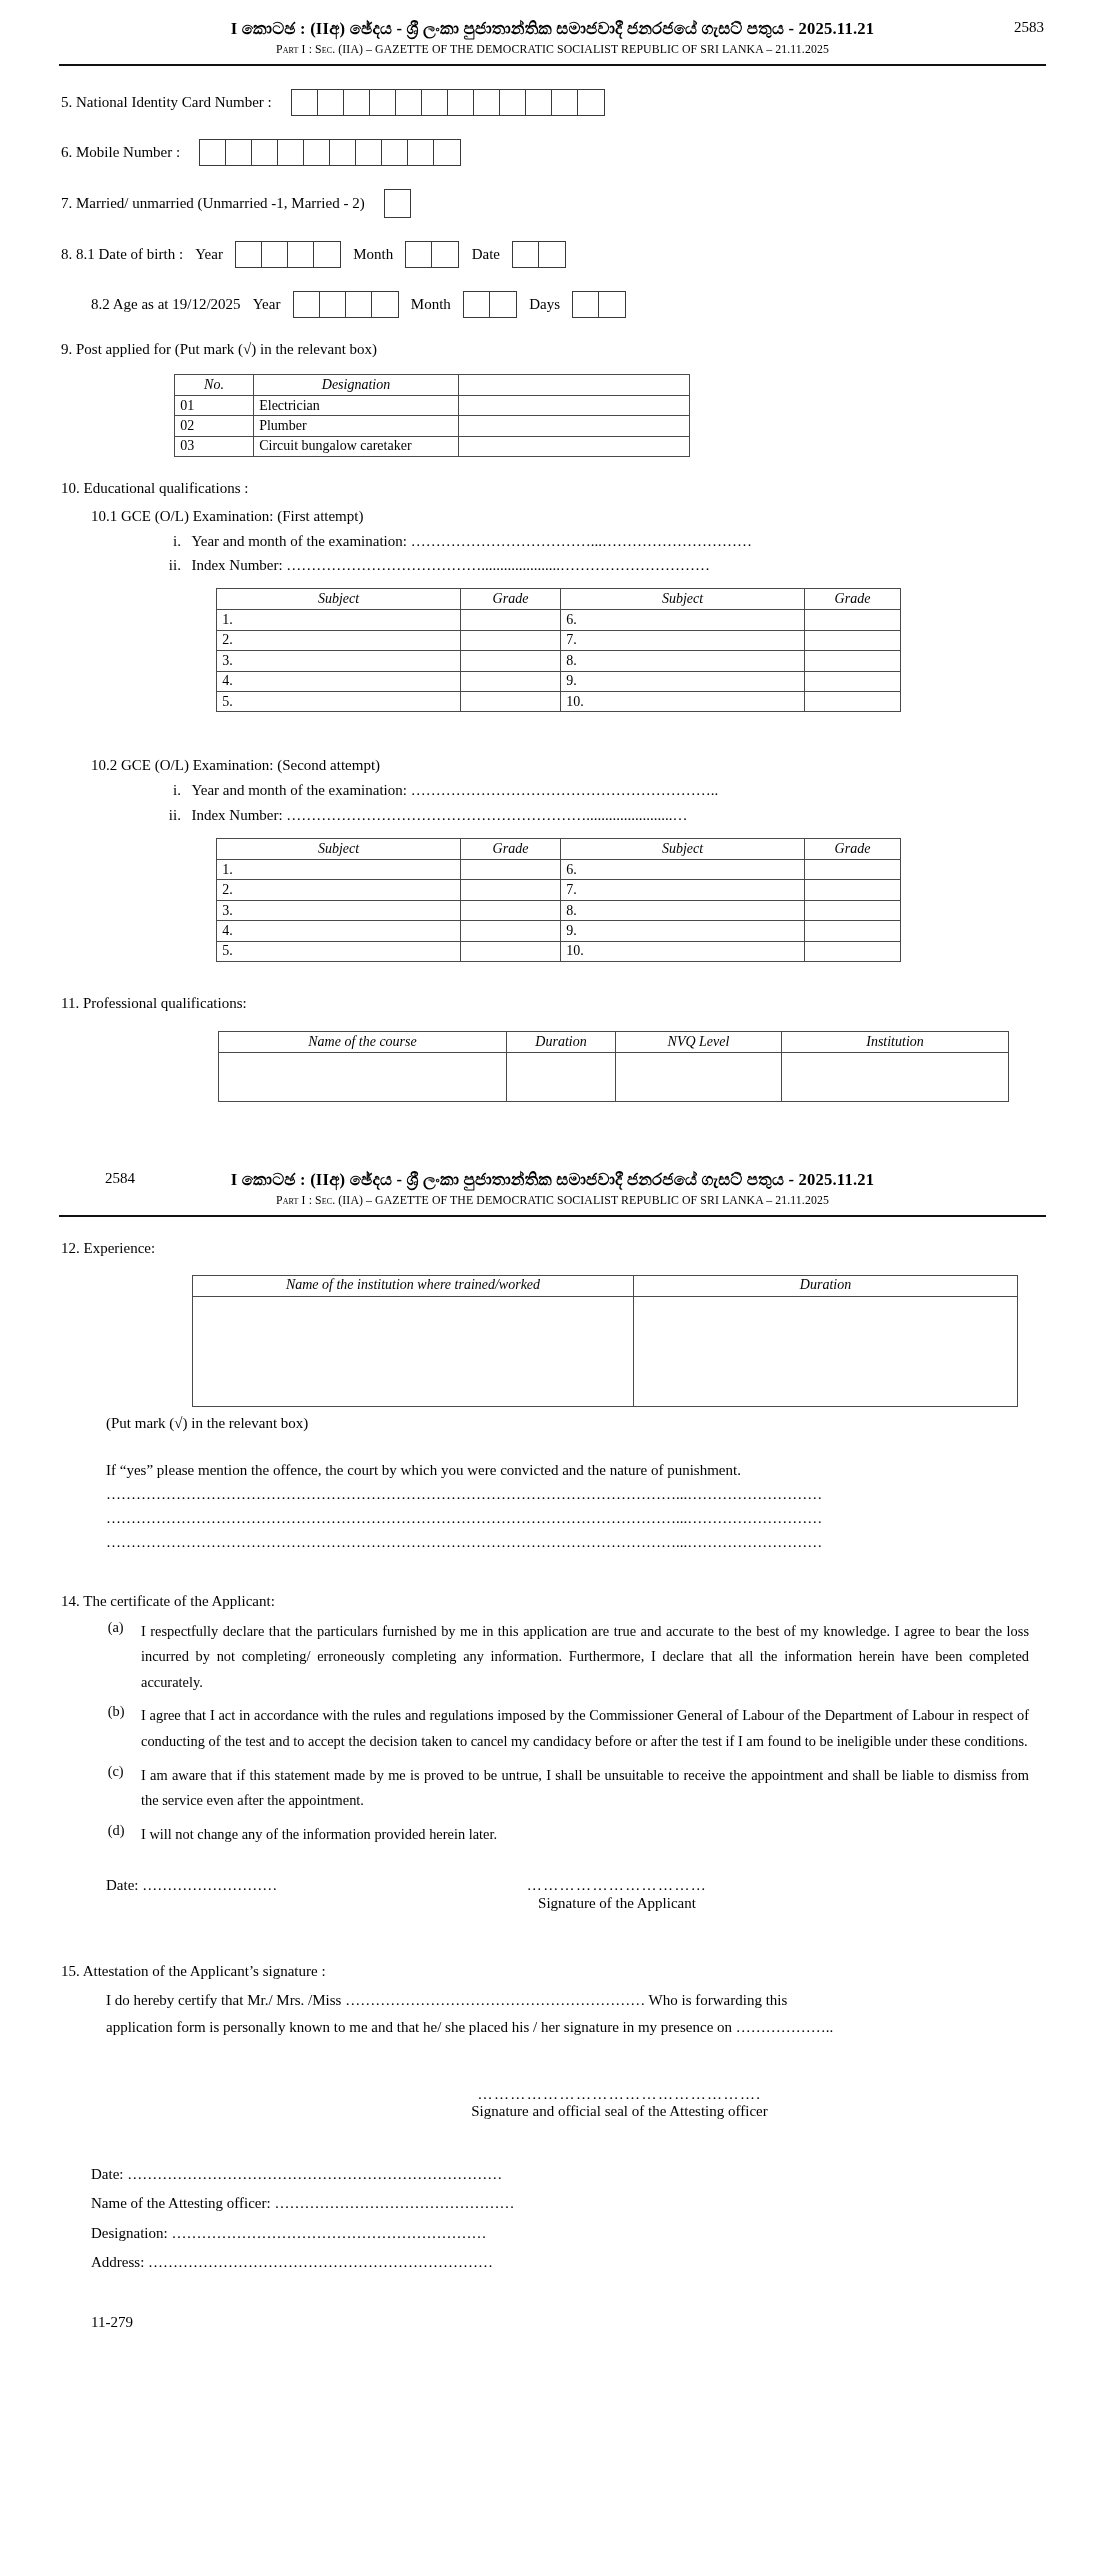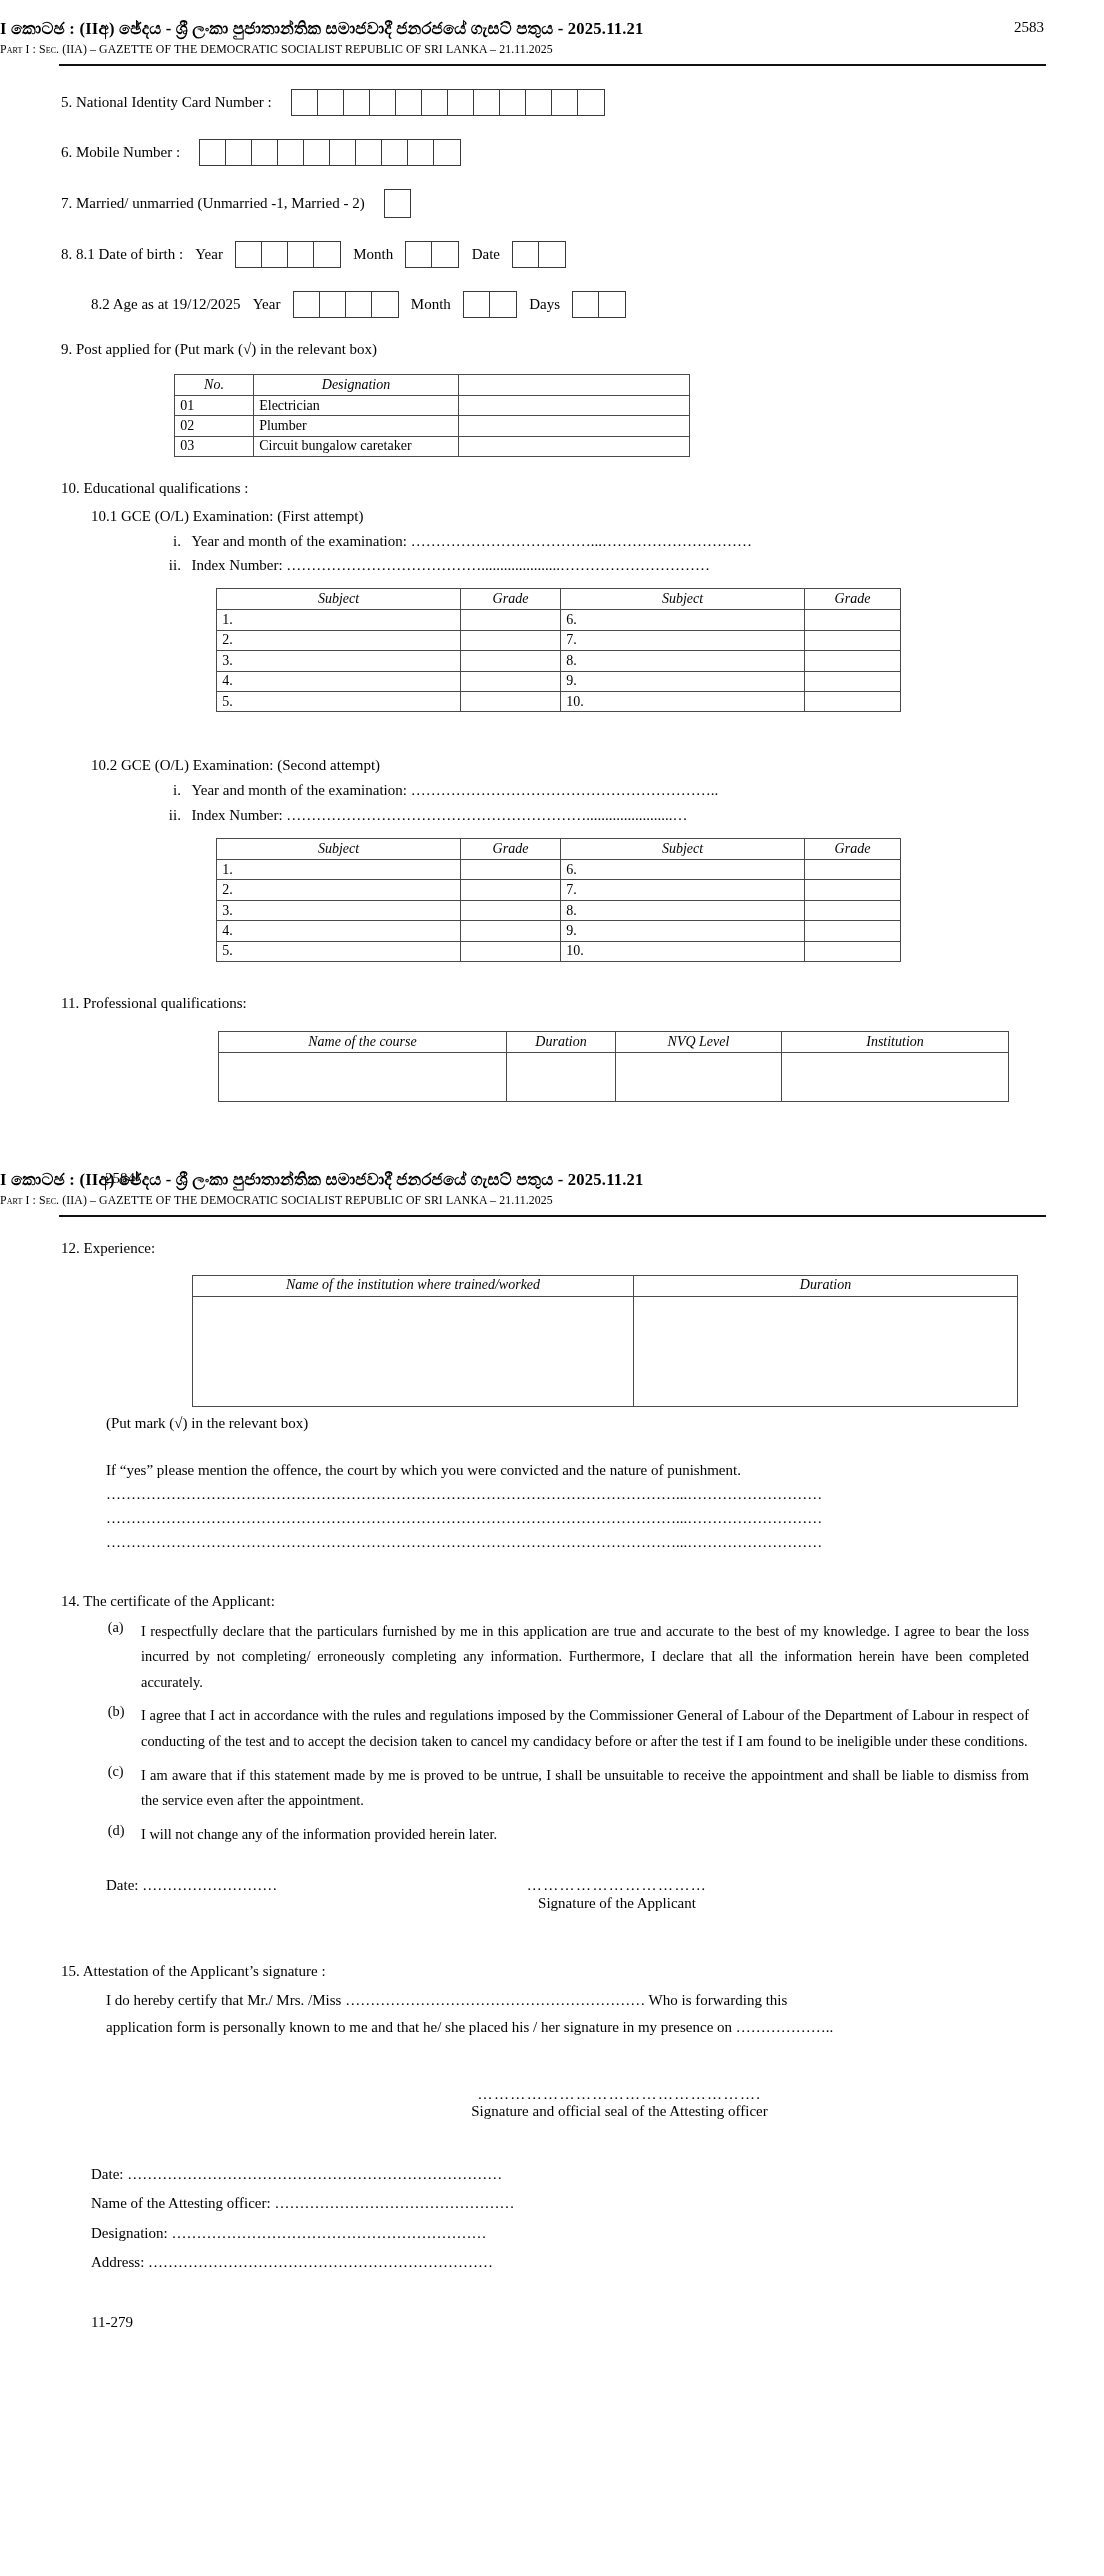--- a/index.html
+++ b/index.html
@@ -17,21 +17,21 @@
     min-height: 2576px;
     margin: 0 auto;
     background: #ffffff;
     box-sizing: border-box;
   }
 
   
   .gz-header { padding-top: 19px; }
   .gz-header-row {
     position: relative;
-    text-align: left;
+    text-align: center;
   }
   .gz-sinhala {
     font-size: 16.6px;
     font-weight: bold;
     letter-spacing: 0.2px;
     line-height: 1.25;
   }
   .gz-english {
     font-size: 11.8px;
     font-variant: small-caps;

